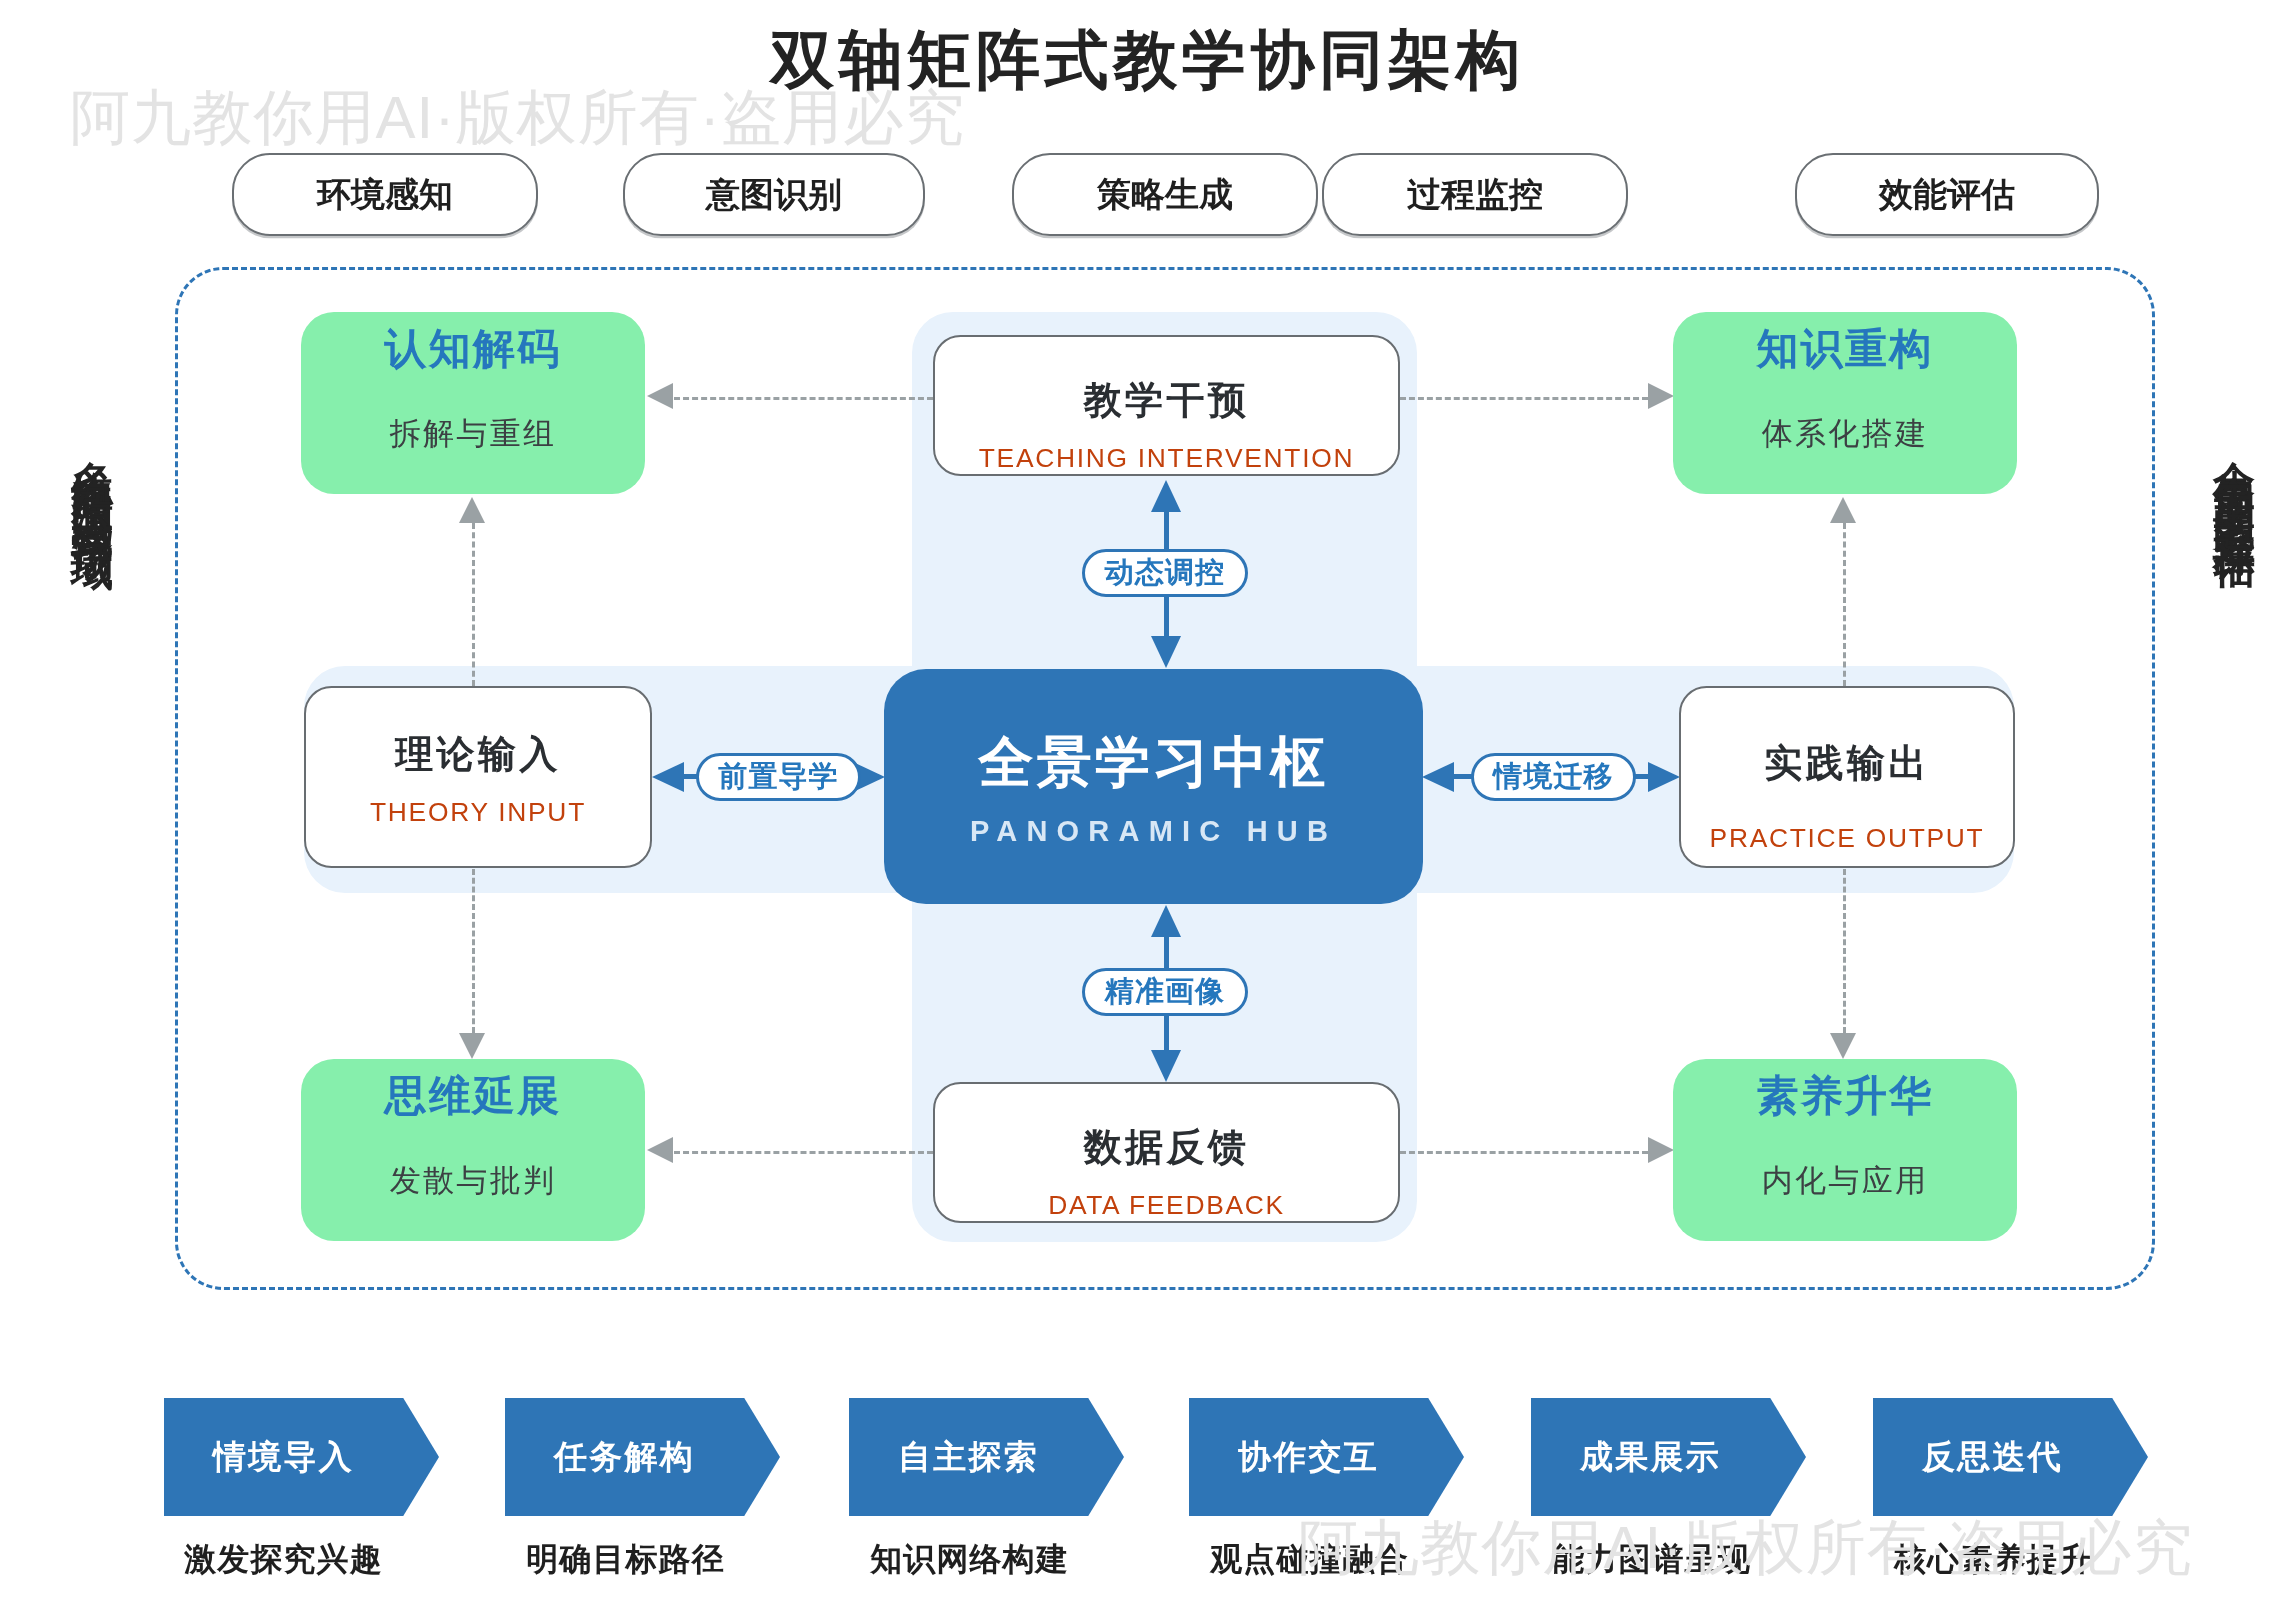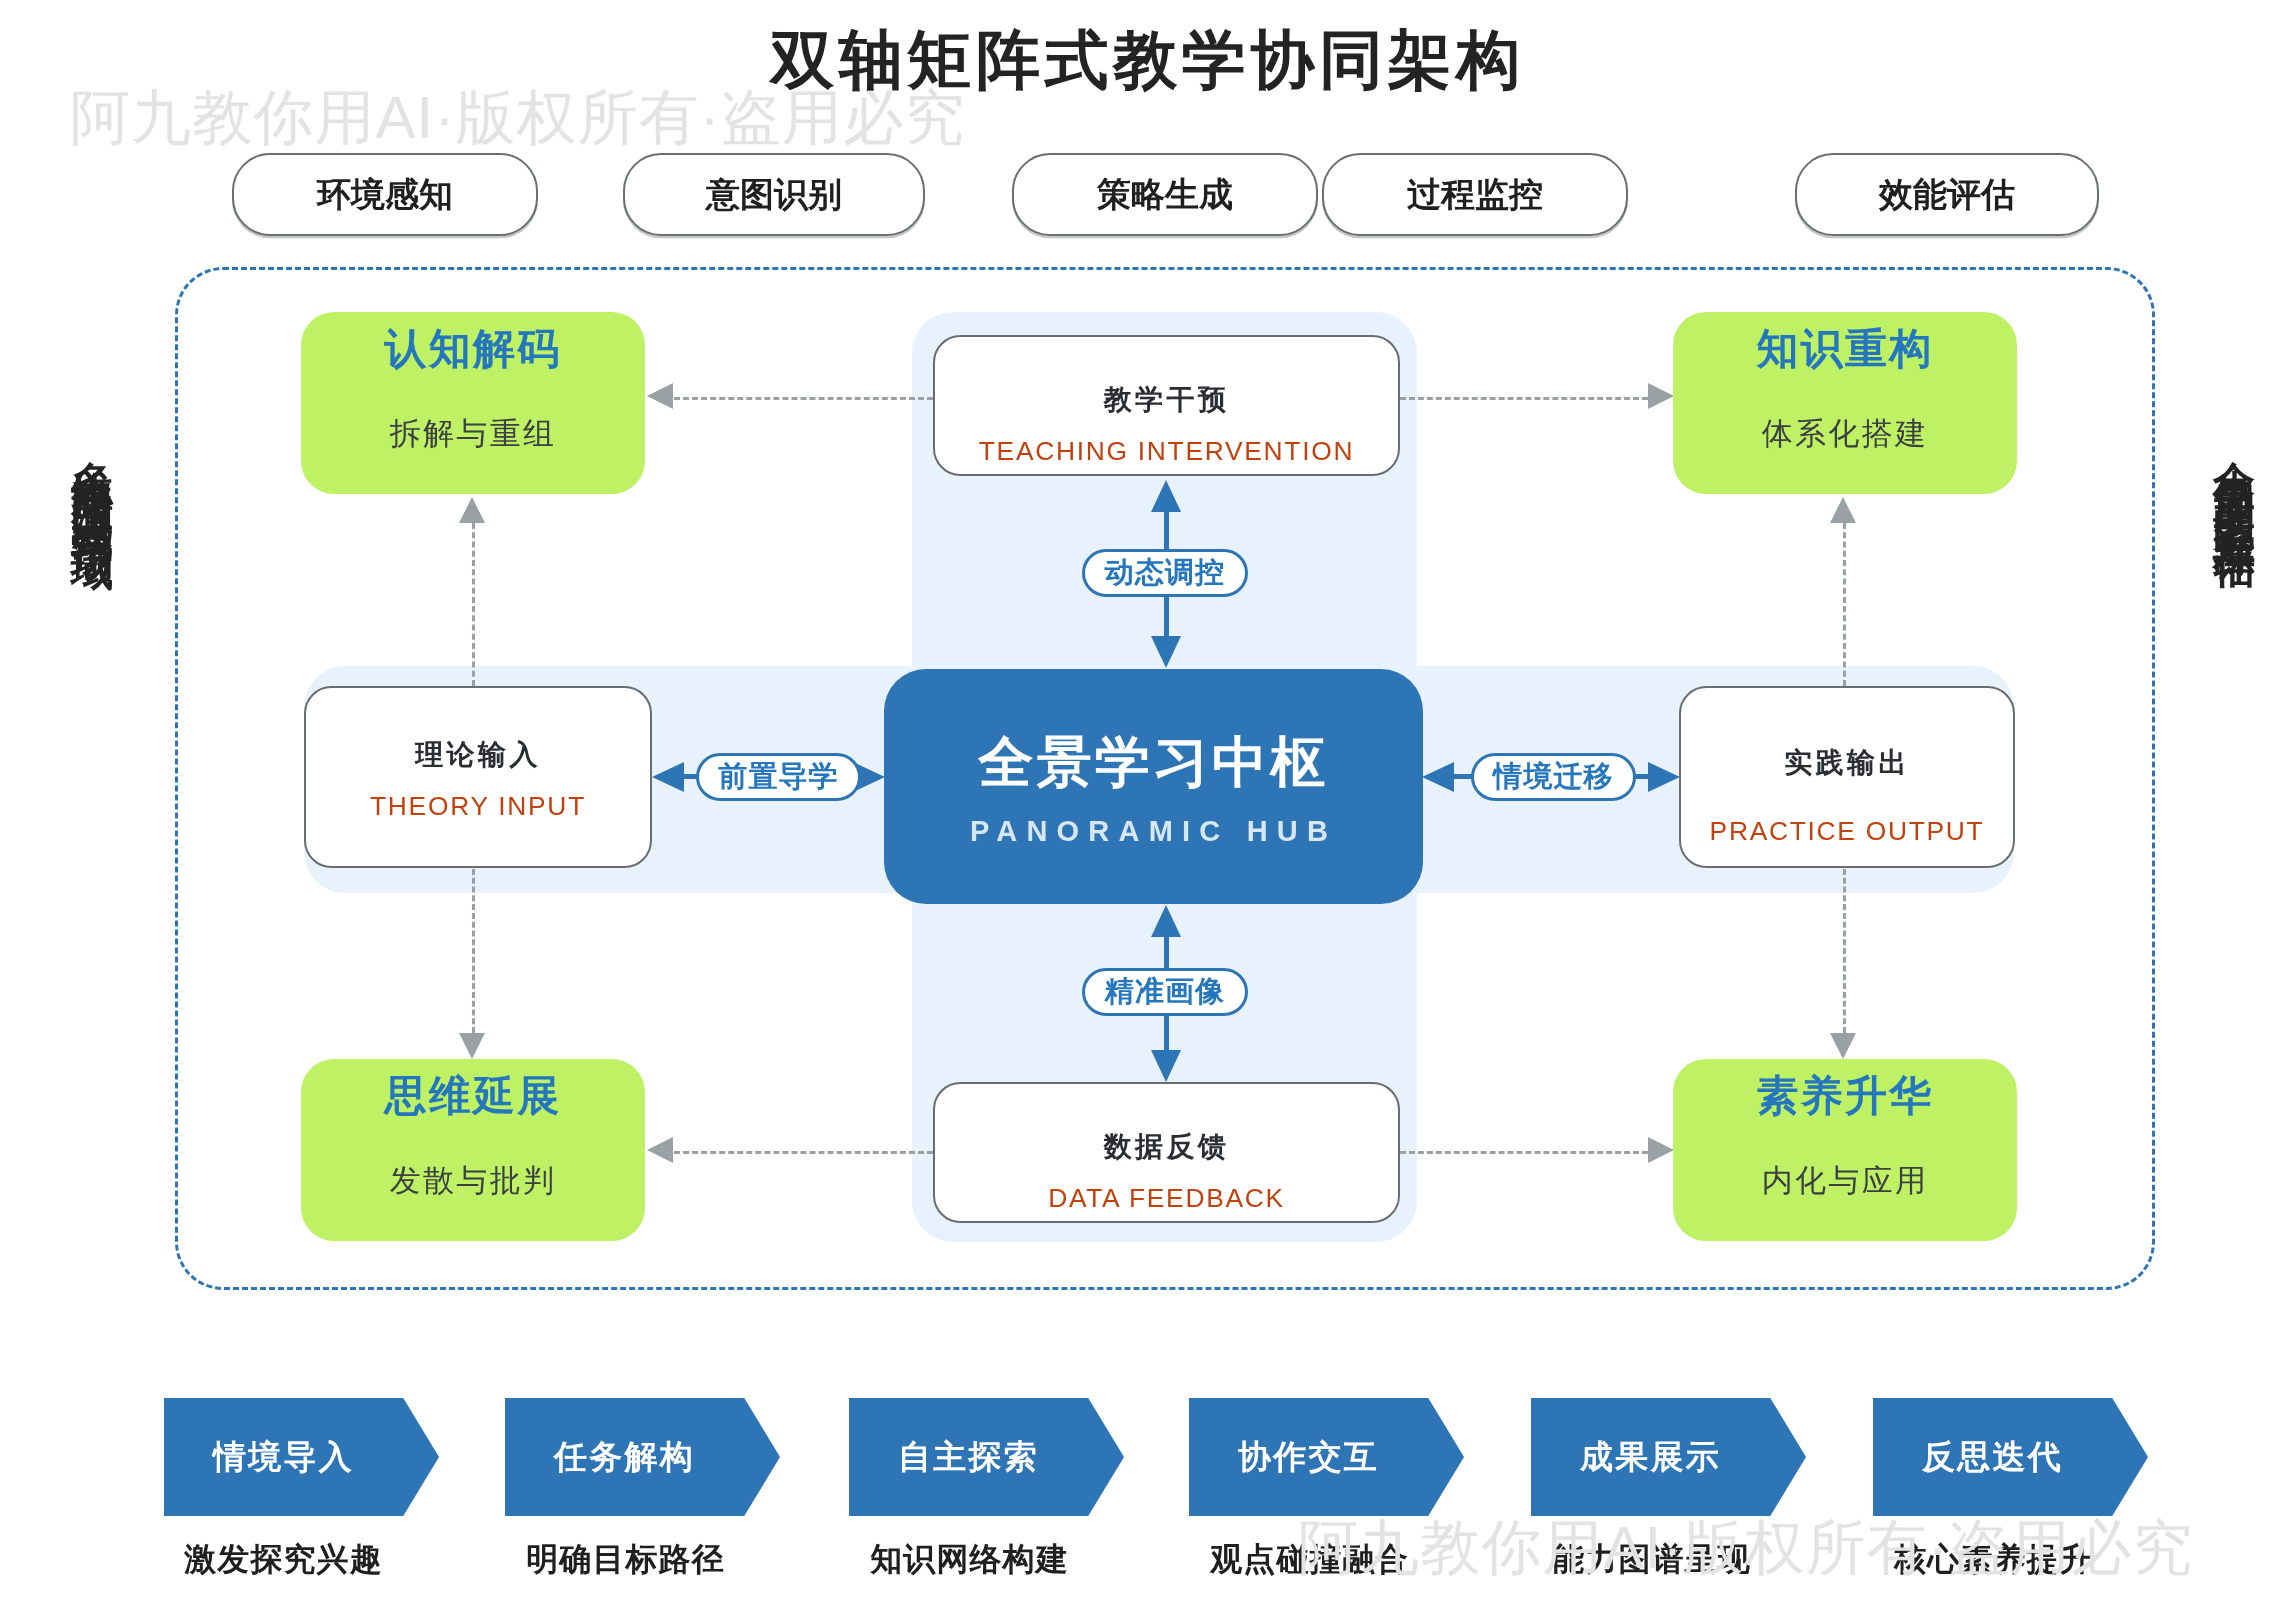--- a/index.html
+++ b/index.html
@@ -22,30 +22,30 @@
   .frame{left:175px;top:267px;width:1974px;height:1017px;border:3.4px dashed #2E75B6;
          border-radius:48px;z-index:1;}
 
   .axis-label{writing-mode:vertical-rl;font-size:42px;font-weight:bold;color:#232323;
               letter-spacing:8px;z-index:2;}
 
   .band{background:#E8F2FC;z-index:2;}
   .v-band{left:912px;top:312px;width:505px;height:930px;border-radius:41px;}
   .h-band{left:304px;top:666px;width:1710px;height:227px;border-radius:41px;}
 
-  .corner-box{width:344px;height:182px;background:#bef264;border-radius:33px;z-index:4;
+  .corner-box{width:344px;height:182px;background:#86efac;border-radius:33px;z-index:4;
               display:flex;flex-direction:column;align-items:center;justify-content:center;
               padding-bottom:30px;box-sizing:border-box;gap:36px;}
   .corner-title{font-size:42px;font-weight:bold;color:#2577BD;letter-spacing:2.3px;}
   .corner-sub{font-size:31px;color:#3C4043;letter-spacing:2.3px;}
 
   .white-box{background:#ffffff;border:2.9px solid #686D71;border-radius:27.5px;z-index:5;
              display:flex;flex-direction:column;align-items:center;justify-content:center;
              box-sizing:border-box;gap:17px;}
-  .wb-title{font-size:28px;font-weight:bold;color:#2A2E32;letter-spacing:3.4px;margin-top:37px;}
+  .wb-title{font-size:38px;font-weight:bold;color:#2A2E32;letter-spacing:3.4px;margin-top:37px;}
   .wb-sub{font-size:26.4px;color:#c2410c;letter-spacing:1.7px;}
 
   .hub{left:884px;top:669px;width:539px;height:235px;background:#2E75B6;border-radius:42px;
        z-index:5;display:flex;flex-direction:column;align-items:center;justify-content:center;gap:15px;}
   .hub-title{font-size:55px;font-weight:bold;color:#ffffff;letter-spacing:3.4px;}
   .hub-sub{font-size:29px;color:#D8E7F5;letter-spacing:9.2px;font-weight:bold;}
 
   .conn-pill{background:#ffffff;border:3.4px solid #2E75B6;border-radius:26.4px;z-index:6;
              display:flex;align-items:center;justify-content:center;font-size:29px;font-weight:bold;
              color:#2577BD;letter-spacing:1.1px;box-sizing:border-box;}

